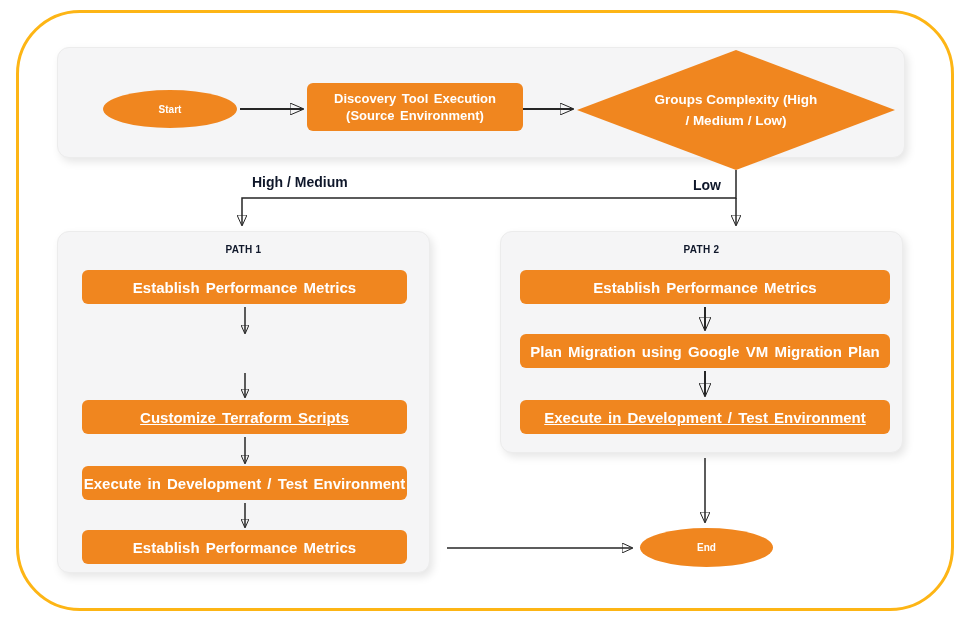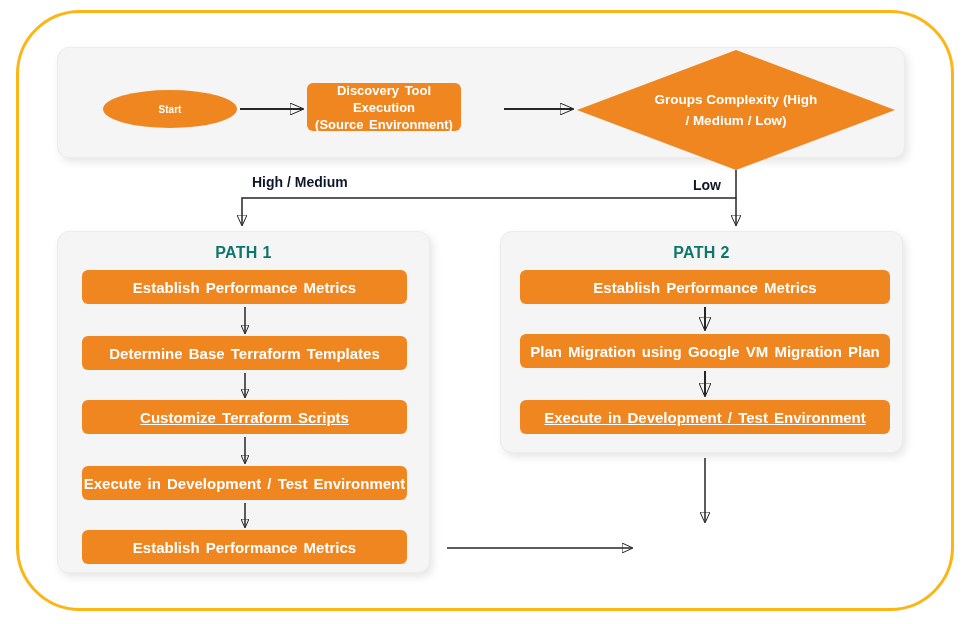--- a/index.html
+++ b/index.html
@@ -13,37 +13,37 @@
 
   .panel {
     position:absolute; background:#F5F5F6; border:1px solid #ECECEC;
     border-radius:12px; box-shadow:3px 4px 8px rgba(0,0,0,0.10);
   }
   .top-panel { left:57px; top:47px; width:848px; height:111px; }
   .p1-panel  { left:57px; top:231px; width:373px; height:342px; }
   .p2-panel  { left:500px; top:231px; width:403px; height:222px; }
 
   .panel-title {
-    position:absolute; font-weight:bold; font-size:16px; color:#0f766e;
+    position:absolute; font-weight:bold; font-size:10px; color:#0f172a;
     text-align:center; letter-spacing:0.3px; z-index:4;
   }
   .p1-title { left:57px; top:244px; width:373px; }
   .p2-title { left:500px; top:244px; width:403px; }
 
   .node {
     position:absolute; background:#F0861F; color:#ffffff; font-weight:bold;
     display:flex; align-items:center; justify-content:center; text-align:center;
     z-index:3;
   }
   .ellipse { border-radius:50%; font-size:10px; }
   .start-node { left:103px; top:90px; width:134px; height:38px; }
   .end-node   { left:640px; top:528px; width:133px; height:39px; }
 
   .proc { border-radius:6px; font-size:15px; word-spacing:2px; line-height:17px; }
-  .discovery { left:307px; top:83px; width:154px; height:48px; flex-direction:column; font-size:13px; }
+  .discovery { left:307px; top:83px; width:216px; height:48px; flex-direction:column; font-size:13px; }
 
   .diamond {
     left:577px; top:50px; width:318px; height:120px;
     clip-path:polygon(50% 0, 100% 50%, 50% 100%, 0 50%);
     flex-direction:column; font-size:13.5px; line-height:21px; border-radius:0;
   }
 
   .p1-step { left:82px;  width:325px; height:34px; }
   .p2-step { left:520px; width:370px; height:34px; }
   .s-270 { top:270px; } .s-336 { top:336px; } .s-400 { top:400px;text-decoration:underline; }
@@ -116,23 +116,25 @@
     <span>/ Medium / Low)</span>
   </div>
 
   <div class="branch-label lbl-left">High / Medium</div>
   <div class="branch-label lbl-right">Low</div>
 
   <div class="panel-title p1-title">PATH 1</div>
   <div class="panel-title p2-title">PATH 2</div>
 
   <div class="node proc p1-step s-270">Establish Performance Metrics</div>
-  <div class="node proc p1-step s-336">Determine Base Terraform Templates</div>
   <div class="node proc p1-step s-400">Customize Terraform Scripts</div>
   <div class="node proc p1-step s-466">Execute in Development / Test Environment</div>
   <div class="node proc p1-step s-530">Establish Performance Metrics</div>
 
   <div class="node proc p2-step s-270">Establish Performance Metrics</div>
   <div class="node proc p2-step s2-334">Plan Migration using Google VM Migration Plan</div>
   <div class="node proc p2-step s-400">Execute in Development / Test Environment</div>
 
+  <div class="node ellipse end-node">
+    <span>End</span>
+  </div>
 
 </div>
 
 </body></html>

